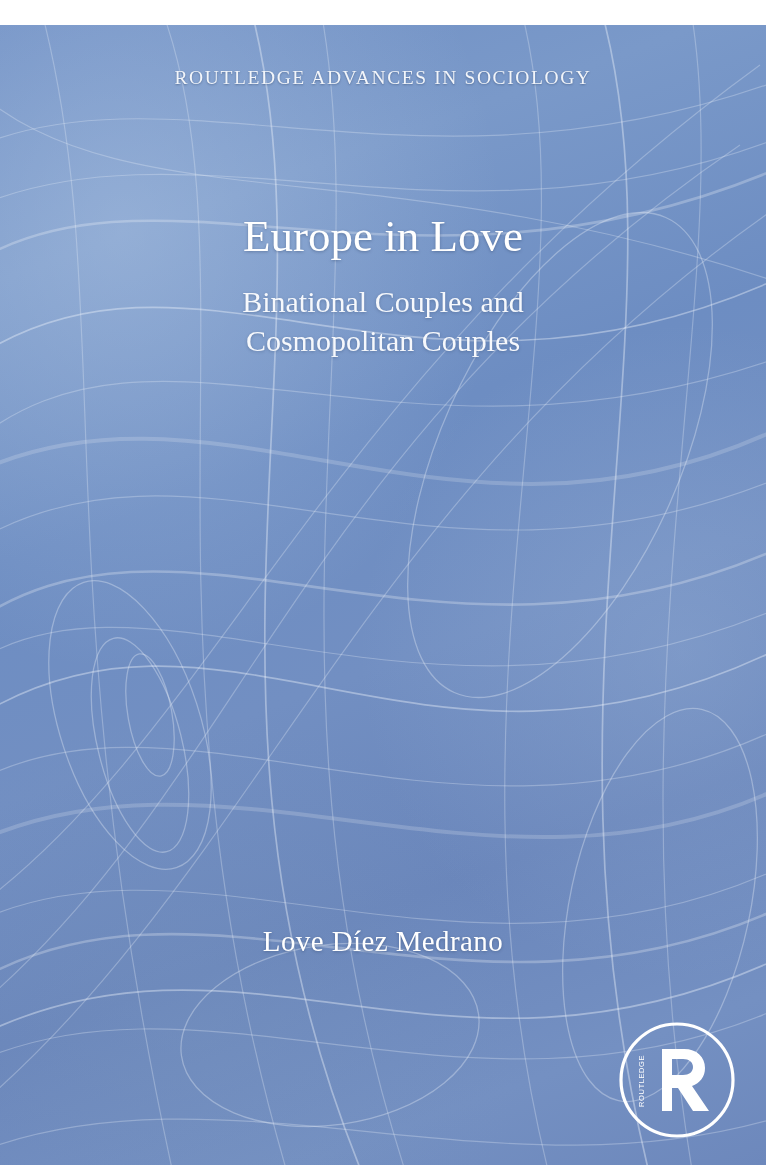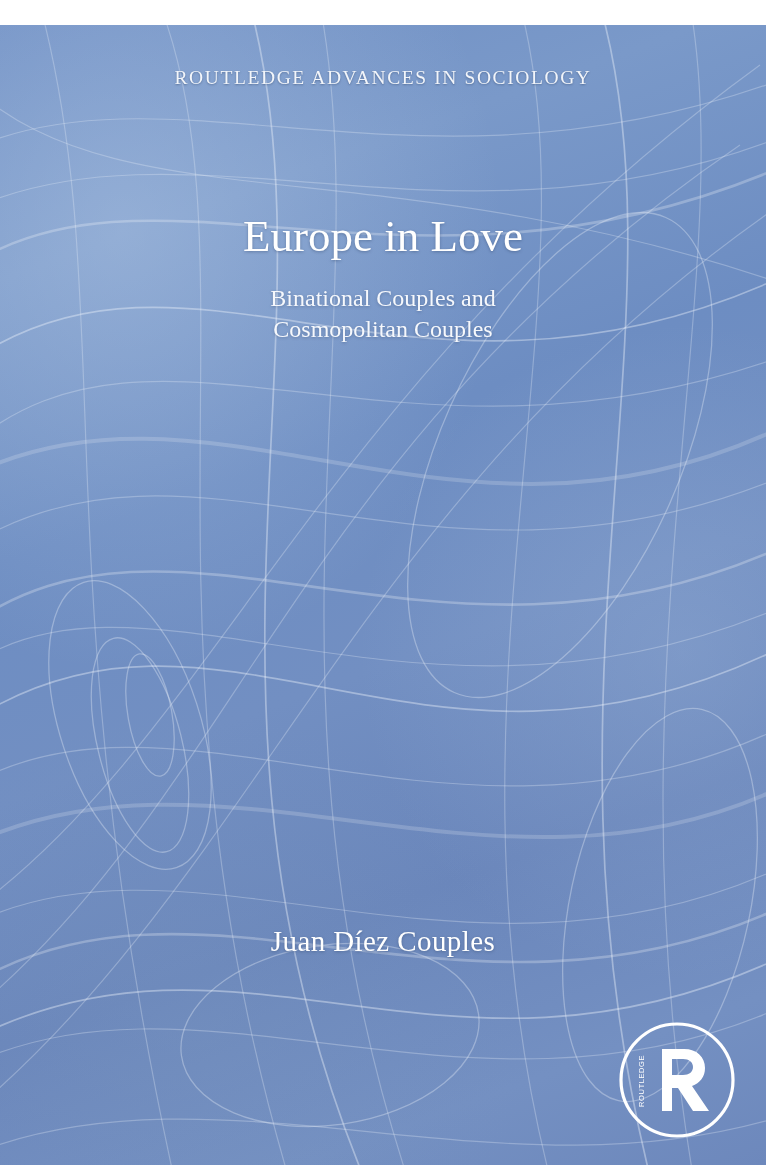--- a/index.html
+++ b/index.html
@@ -80,21 +80,21 @@
     font-family: "Liberation Serif", serif;
     font-size: 45px;
     line-height: 1.12;
     color: #ffffff;
     font-weight: 400;
     margin: 0;
     text-shadow: 0 1px 3px rgba(40,60,95,0.40);
   }
   .book-subtitle {
     font-family: "Liberation Serif", serif;
-    font-size: 24px;
+    font-size: 30px;
     line-height: 1.28;
     color: #f6f8fc;
     font-weight: 400;
     margin: 22px 0 0 0;
     text-shadow: 0 1px 3px rgba(40,60,95,0.35);
   }
   .author-block {
     position: absolute;
     top: 900px;
     left: 0;
@@ -179,21 +179,21 @@
 
   <div class="title-block">
     <h1 class="book-title">Europe in Love</h1>
     <div class="book-subtitle">
       <div>Binational Couples and</div>
       <div>Cosmopolitan Couples</div>
     </div>
   </div>
 
   <div class="author-block">
-    <span class="author-name">Juan Díez Couples</span>
+    <span class="author-name">Love Díez Medrano</span>
   </div>
 
   <div class="publisher-logo">
     <svg viewBox="0 0 118 118" width="118" height="118" xmlns="http://www.w3.org/2000/svg">
       <circle cx="59" cy="59" r="56" fill="none" stroke="#ffffff" stroke-width="3.2"></circle>
       <path d="M44 28 h22 c13 0 21 8 21 19 0 9 -5 15 -13 18 l17 25 h-16 l-15 -23 h-6 v23 h-10 z M54 38 v16 h11 c6 0 10 -3 10 -8 0 -5 -4 -8 -10 -8 z" fill="#ffffff"></path>
       <g fill="#ffffff" font-family="Liberation Sans, sans-serif" font-size="7.5" letter-spacing="0.6">
         <text transform="translate(26,86) rotate(-90)">ROUTLEDGE</text>
       </g>
     </svg>

